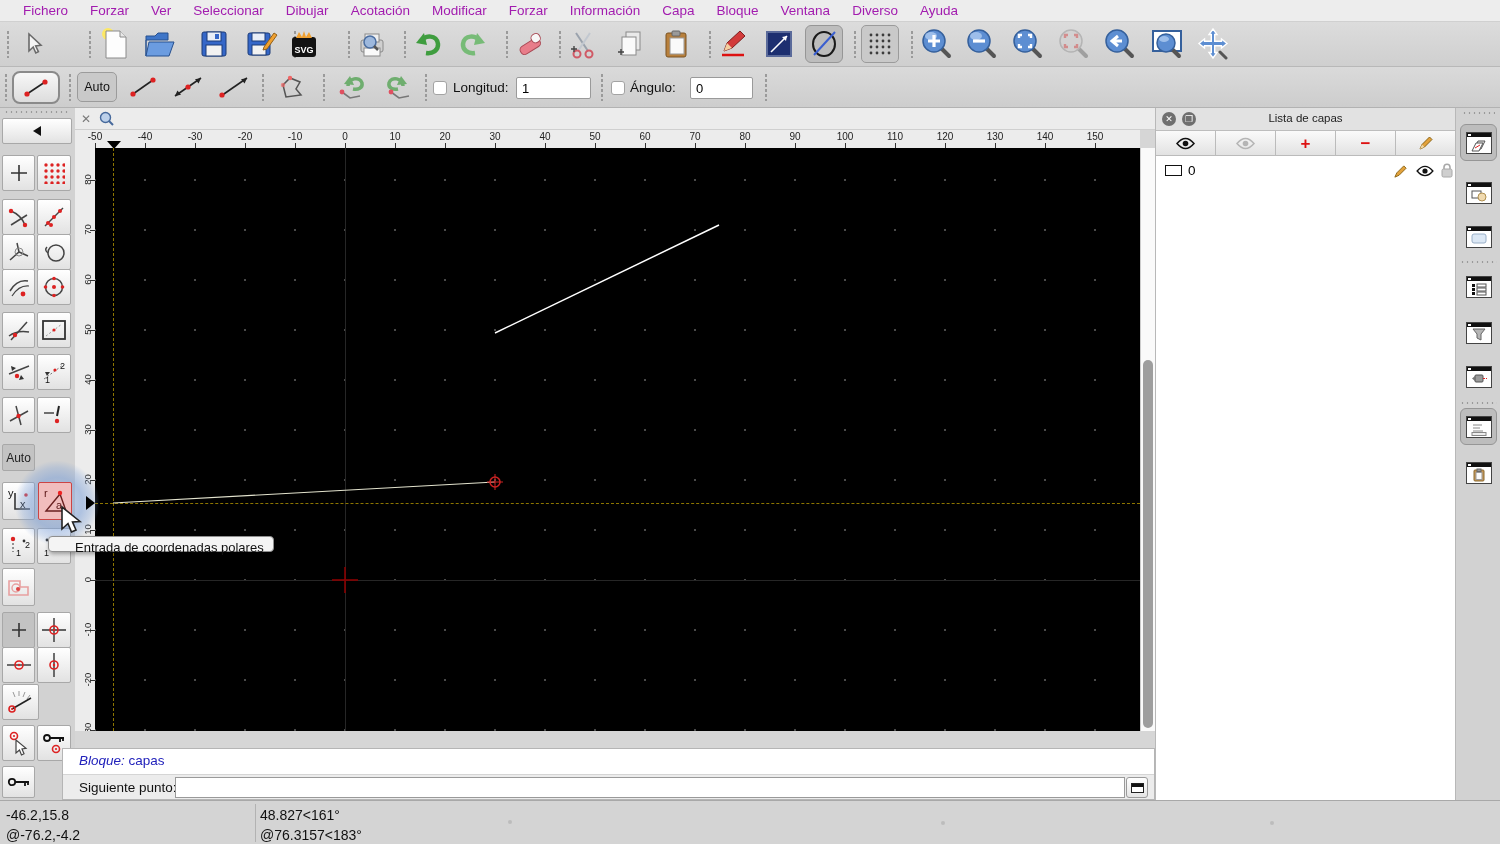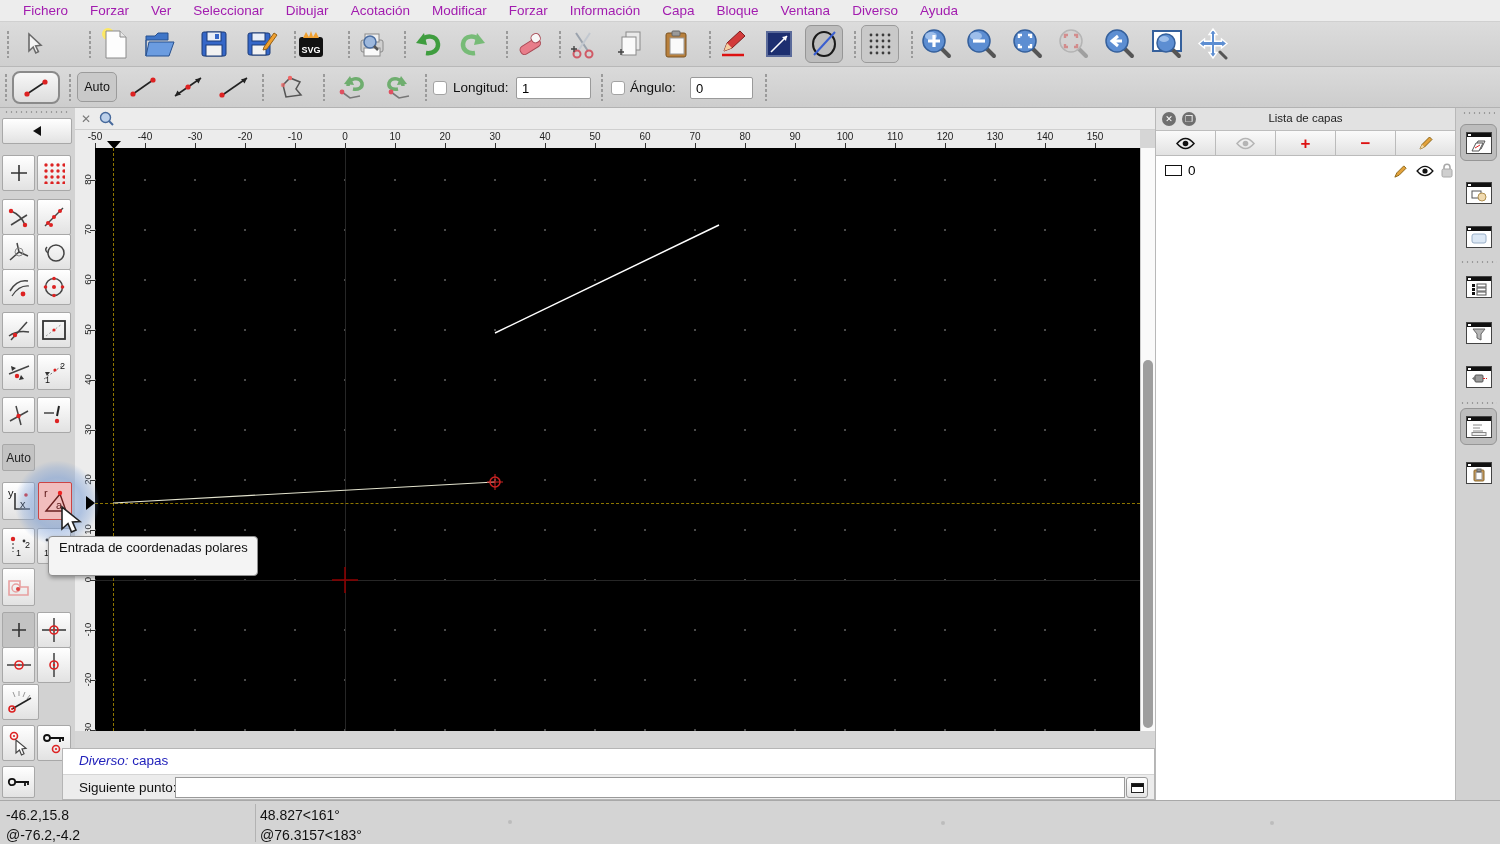--- a/index.html
+++ b/index.html
@@ -35,21 +35,21 @@
   #sidebar { position:absolute; left:0; top:108px; width:75px; height:692px; background:#d2d2d2; }
   .sbtn { position:absolute; background:linear-gradient(#ffffff,#e2e2e2); border:1px solid #a8a8a8;
           border-radius:2px; display:flex; align-items:center; justify-content:center; }
   .sbtn.spressed { background:#c3c3c3; }
   #snap-auto-btn, #sidebar-auto-label { font-size:12px; color:#222; }
   #coord-polar-btn { background:#f1bdbd; border:1px solid #c44; }
   #hover-glow { position:absolute; left:14px; top:460px; width:86px; height:86px; border-radius:50%;
     background:radial-gradient(circle, rgba(125,160,215,.28) 0%, rgba(125,160,215,.55) 42%, rgba(125,160,215,.30) 58%, rgba(125,160,215,0) 70%);
     pointer-events:none; z-index:30; }
   #cursor-arrow { position:absolute; left:58px; top:505px; z-index:40; }
-  #tooltip { position:absolute; left:48px; top:536px; height:40px; padding:3px 9px 0 10px; background:#f4f4f4;
+  #tooltip { position:absolute; left:48px; top:536px; height:16px; padding:3px 9px 0 26px; background:#f4f4f4;
              border:1px solid #8f8f8f; border-radius:4px; box-shadow:1px 2px 4px rgba(0,0,0,.35);
              font-size:13px; color:#111; z-index:50; white-space:nowrap; }
 
   
   #tabbar { position:absolute; left:75px; top:108px; width:1080px; height:22px; background:#ececec;
             border-bottom:1px solid #cfcfcf; }
   #tab-title { position:absolute; left:0; right:0; top:4px; text-align:center; font-size:11.5px; color:#222; }
   #hruler { position:absolute; left:75px; top:130px; width:1065px; height:18px; background:#ececec; overflow:hidden; }
   #hruler .rlab { position:absolute; top:1px; font-size:10px; color:#222; transform:translateX(-50%); }
   #hruler .tick { position:absolute; bottom:0; width:1px; height:5px; background:#333; }
@@ -176,21 +176,21 @@
     </div>
     <div class="ibtn" style="left:243px;top:3px;">
       <svg width="32" height="30" viewBox="0 0 32 30">
           <rect x="2" y="4" width="22" height="22" rx="2" fill="#3567c8" stroke="#1d3c78"></rect>
           <rect x="6" y="4" width="13" height="8" fill="#e8eef8" stroke="#1d3c78"></rect>
           <rect x="6" y="16" width="14" height="10" fill="#f2f2f2" stroke="#1d3c78"></rect>
           <path d="M18 18 L28 4 L31 6 L21 20 L17 21 Z" fill="#f0a030" stroke="#91601a"></path>
         </svg>
     </div>
     <div class="vsep" style="left:293px;"></div>
-    <div class="ibtn" style="left:292px;top:3px;">
+    <div class="ibtn" style="left:285px;top:3px;">
       <svg width="28" height="30" viewBox="0 0 28 30">
           <rect x="2" y="8" width="24" height="20" rx="3" fill="#121212"></rect>
           <path d="M6 9 L9 3 L12 8 L14 2 L16 8 L19 3 L22 9 Z" fill="#f0a030"></path>
           <text x="14" y="24" text-anchor="middle" font-size="9" font-weight="bold" fill="#fff" font-family="Liberation Sans, sans-serif">SVG</text>
         </svg>
     </div>
     <div class="vsep" style="left:347px;"></div>
     <div class="ibtn" style="left:353px;top:3px;">
       <svg width="30" height="28" viewBox="0 0 30 28">
           <rect x="4" y="10" width="22" height="12" rx="2" fill="#cfcfcf" stroke="#8a8a8a"></rect>
@@ -763,21 +763,21 @@
 
   <div id="hover-glow"></div>
   <div id="cursor-arrow">
     <svg width="26" height="32" viewBox="0 0 26 32">
         <path d="M4 2 L4 24 L10 18.5 L13.5 27 L18 25 L14.5 17 L22 16.5 Z" fill="#fff" stroke="#222" stroke-width="1.6"></path>
       </svg>
   </div>
   <div id="tooltip">Entrada de coordenadas polares</div>
 
   <div id="commanddock">
-    <div id="cmd-history"><span class="it">Diverso:</span><span> capas</span></div>
+    <div id="cmd-history"><span class="it">Bloque:</span><span> capas</span></div>
     <div id="cmd-prompt-row">
       <span id="cmd-prompt-label">Siguiente punto:</span>
       <input id="cmd-input" value="" style="">
       <div id="cmd-toggle-btn">
           <div class="winicon"></div>
         </div>
     </div>
   </div>
 
   <div id="layerspanel">

